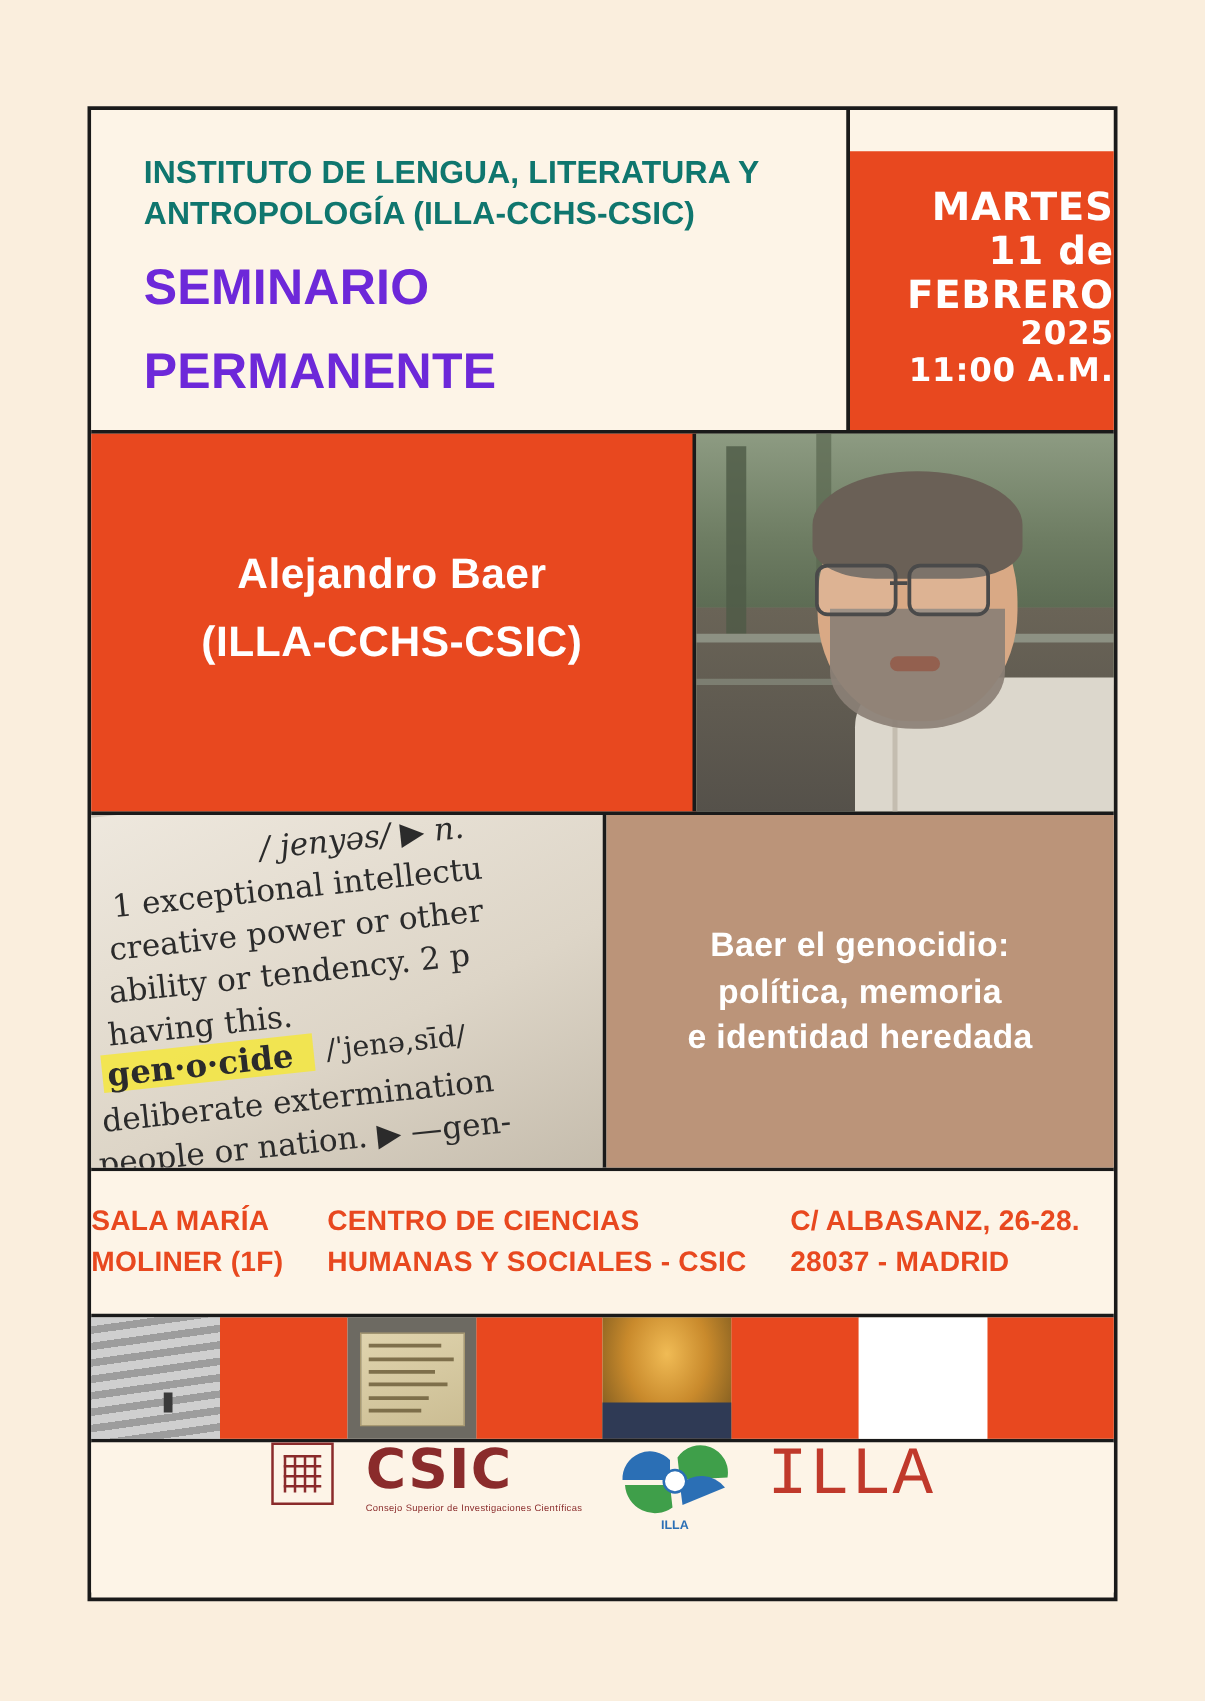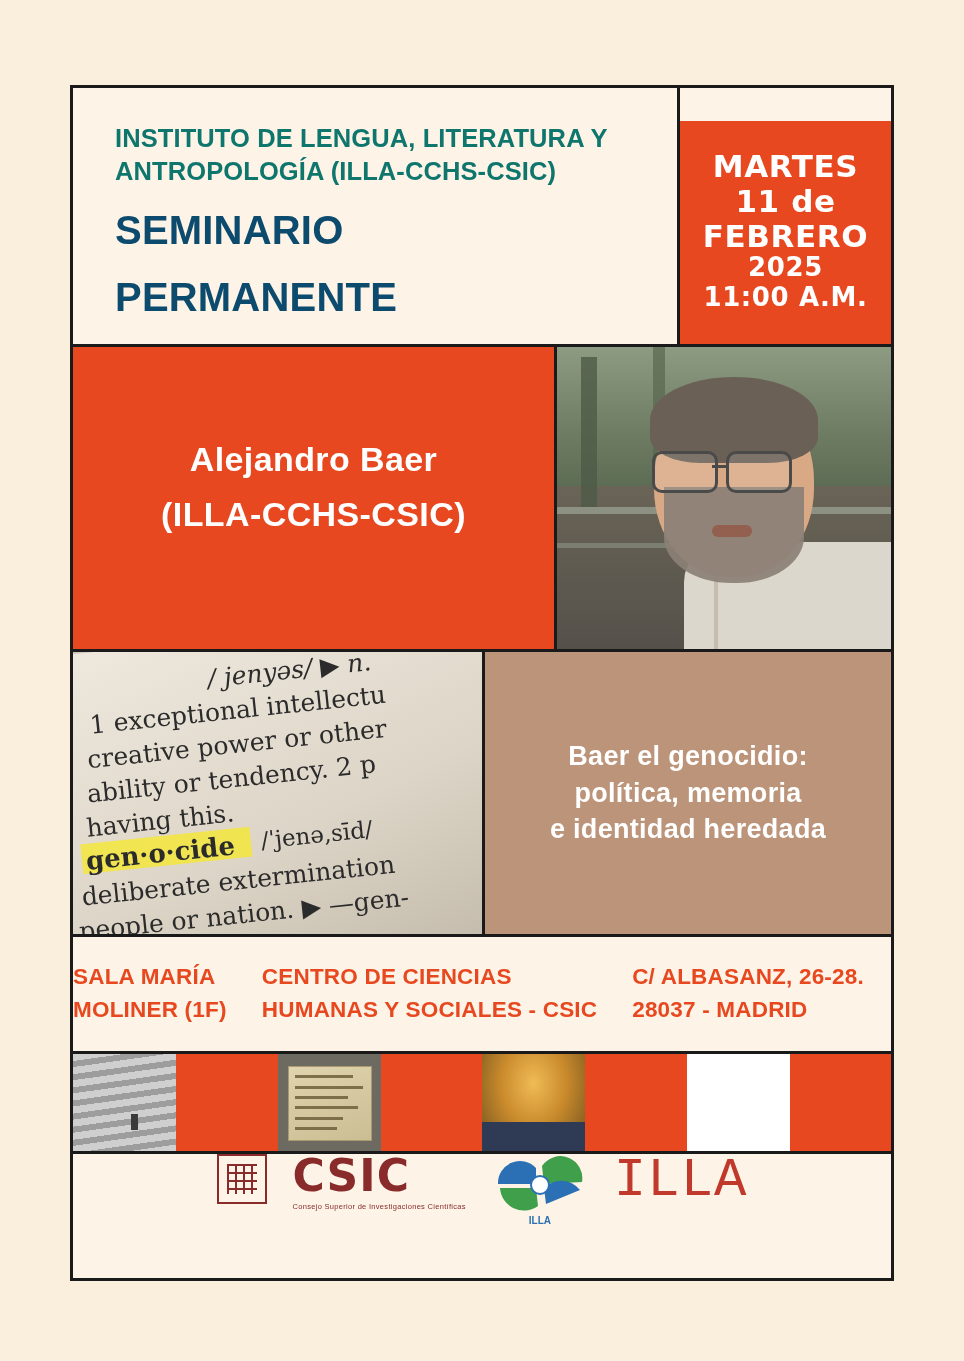--- a/index.html
+++ b/index.html
@@ -41,33 +41,33 @@
   }
   .institute {
     color: #0f766e;
     font-size: 25.5px;
     font-weight: 700;
     line-height: 1.28;
     letter-spacing: 0.1px;
   }
   .seminar {
     margin-top: 20px;
-    color: #0c4a6e;
+    color: #6d28d9;
     font-size: 40px;
     font-weight: 700;
     line-height: 1.18;
     letter-spacing: 0.2px;
   }
   .top-right {
     flex: 1 1 auto;
     background: #e8481f;
     color: #ffffff;
     display: flex;
     flex-direction: column;
-    align-items: center;
+    align-items: flex-end;
     justify-content: center;
     padding-bottom: 4px;
     margin-top: 33px;
   }
   .date-line {
     font-size: 31px;
     font-weight: 700;
     line-height: 1.12;
     letter-spacing: 0.6px;
     text-align: center;

